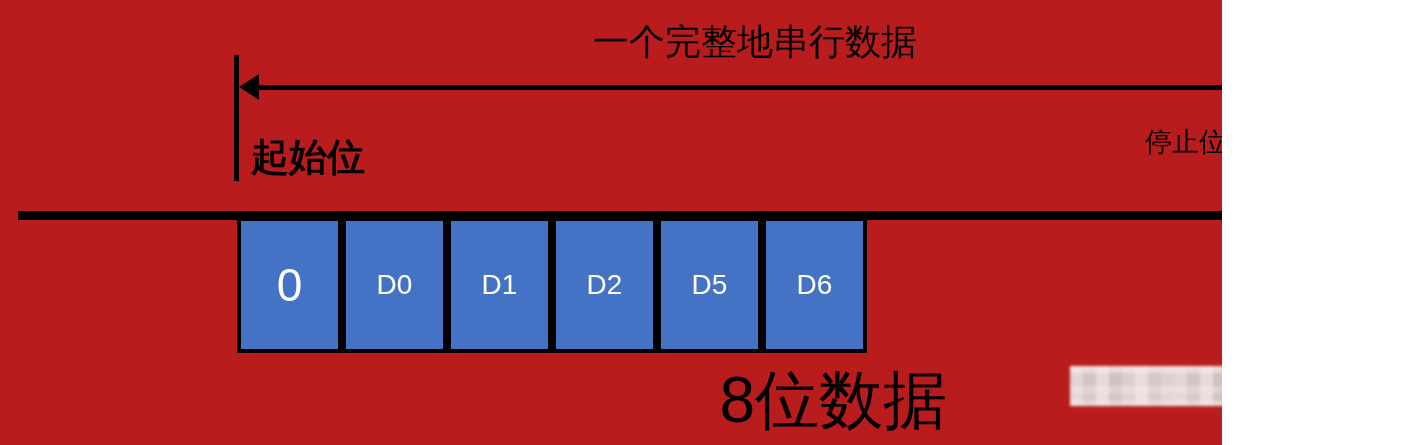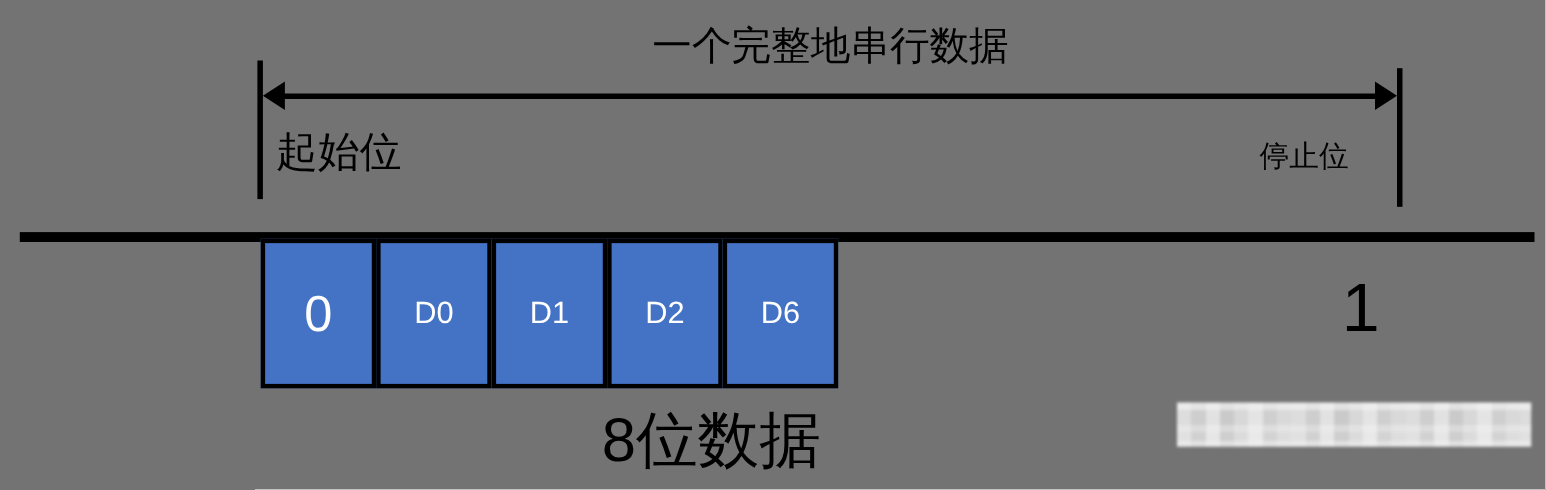--- a/index.html
+++ b/index.html
@@ -1,20 +1,20 @@
 <!DOCTYPE html>
 <html style="--bit-fill: #4472C4; --bit-text: #ffffff; --line: #000000;"><head>
 <meta charset="utf-8">
 <style>
   html, body { margin: 0; padding: 0; background: #ffffff; }
   #canvas {
     position: relative;
-    width: 1405px;
+    width: 1222px;
     height: 445px;
-    background: #737373;
+    background: #b91c1c;
     overflow: hidden;
     font-family: "Liberation Sans", "DejaVu Sans", sans-serif;
     color: #000;
   }
 
   
   .span-title {
     position: absolute;
     left: 237px; top: 22px; width: 1036px;
     text-align: center;
@@ -39,23 +39,24 @@
     position: absolute;
     width: 0; height: 0;
     border-top: 13px solid transparent;
     border-bottom: 13px solid transparent;
   }
   .arrowhead-left  { left: 239px;  top: 74px; border-right: 20px solid var(--line, #000); }
   .arrowhead-right { left: 1250px; top: 74px; border-left: 20px solid var(--line, #000); }
 
   .start-bit-label {
     position: absolute;
-    left: 251px; top: 116px;
+    left: 251px; top: 134px;
     font-size: 38px; line-height: 46px;
     white-space: nowrap;
+    font-weight: bold;
   }
   .stop-bit-label {
     position: absolute;
     left: 1145px; top: 119px;
     font-size: 27px; line-height: 46px;
     white-space: nowrap;
   }
 
   
   .signal-line {
@@ -87,22 +88,22 @@
   .idle-high-label {
     position: absolute;
     left: 1187px; top: 250px; width: 100px;
     text-align: center;
     font-size: 62px; line-height: 62px;
   }
 
   .data-caption {
     position: absolute;
     left: 547px; top: 370px; width: 400px;
-    text-align: left;
-    font-size: 56px; line-height: 60px;
+    text-align: right;
+    font-size: 64px; line-height: 60px;
     white-space: nowrap;
   }
 
   
   .watermark {
     position: absolute;
     left: 1070px; top: 366px;
     width: 322px; height: 40px;
     background-image:
       repeating-linear-gradient(0deg,
@@ -133,20 +134,21 @@
   <div class="start-bit-label">起始位</div>
   <div class="stop-bit-label">停止位</div>
 
   <div class="signal-line"></div>
 
   <div class="bit-row">
     <div class="bit-box start-bit">0</div>
     <div class="bit-box">D0</div>
     <div class="bit-box">D1</div>
     <div class="bit-box">D2</div>
+    <div class="bit-box">D5</div>
     <div class="bit-box">D6</div>
   </div>
 
   <div class="idle-high-label">1</div>
 
   <div class="data-caption">8位数据</div>
 
   <div class="watermark"></div>
 
 </div>

